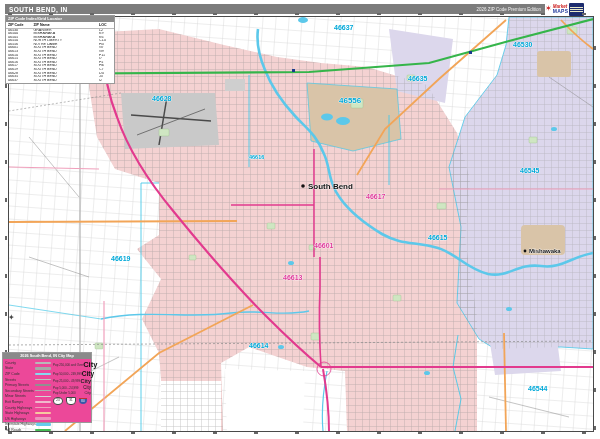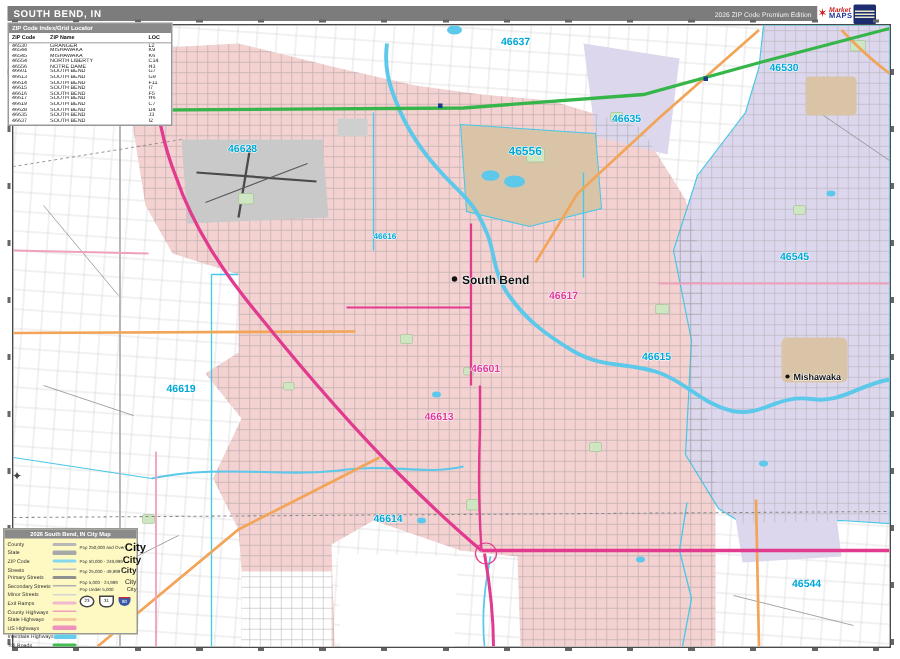--- a/index.html
+++ b/index.html
@@ -42,21 +42,21 @@
   .zipindex .hdr{height:6px;background:#8a8a8a;color:#fff;font-size:4px;font-weight:bold;
             line-height:6px;padding-left:2px;}
   .zipindex table{border-collapse:collapse;table-layout:fixed;width:100%;margin:1px 0 1px 0;}
   .zipindex th{font-size:3.6px;text-align:left;font-weight:bold;color:#111;
             border-bottom:0.5px solid #bbb;padding:0 0 0.5px 2px;}
   .zipindex td{font-size:3.6px;color:#222;line-height:3.6px;padding:0 0 0 2px;white-space:nowrap;
             overflow:hidden;}
   .zipindex col.c1{width:24px}.zipindex col.c2{width:62px}.zipindex col.c3{width:16px}
 
   
-  .legend{position:absolute;left:2px;top:352px;width:90px;height:71px;background:#fef9c3;
+  .legend{position:absolute;left:2px;top:352px;width:90px;height:71px;background:#ec4899;
           border:0.5px solid #999;box-sizing:border-box;}
   .legend .hdr{height:6px;background:#8a8a8a;color:#fff;font-size:3.8px;font-weight:bold;
           line-height:6px;text-align:center;}
   .legend .cols{display:flex;padding:1px 2px 0 2px;gap:2px;}
   .legend .lcol{width:46px;}
   .legend .rcol{width:38px;}
   .lg-row{display:flex;justify-content:space-between;align-items:center;height:5.6px;}
   .lg-label{font-size:3.5px;color:#333;white-space:nowrap;}
   .lg-sw{width:16px;border-radius:1px;}
   .sw-county{height:1.5px;background:#b8b8b8;}

